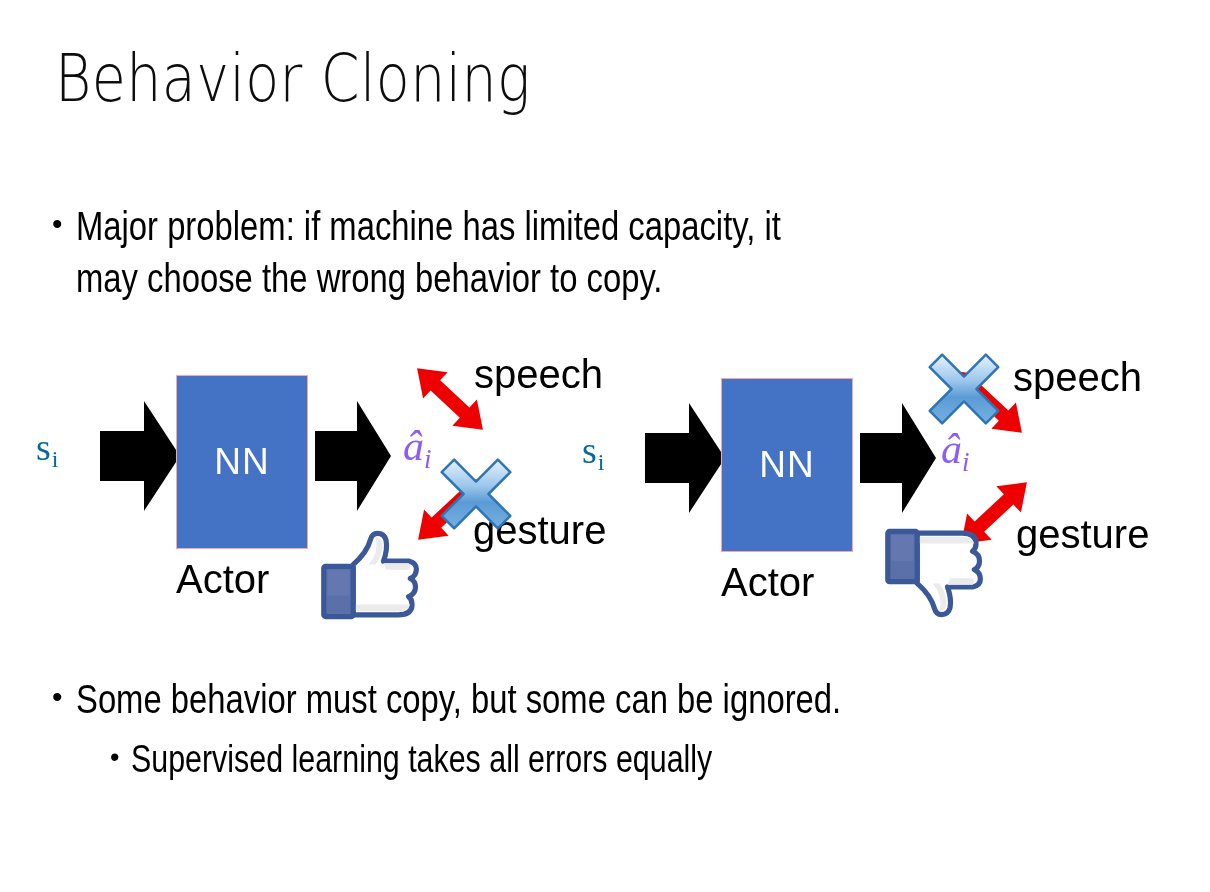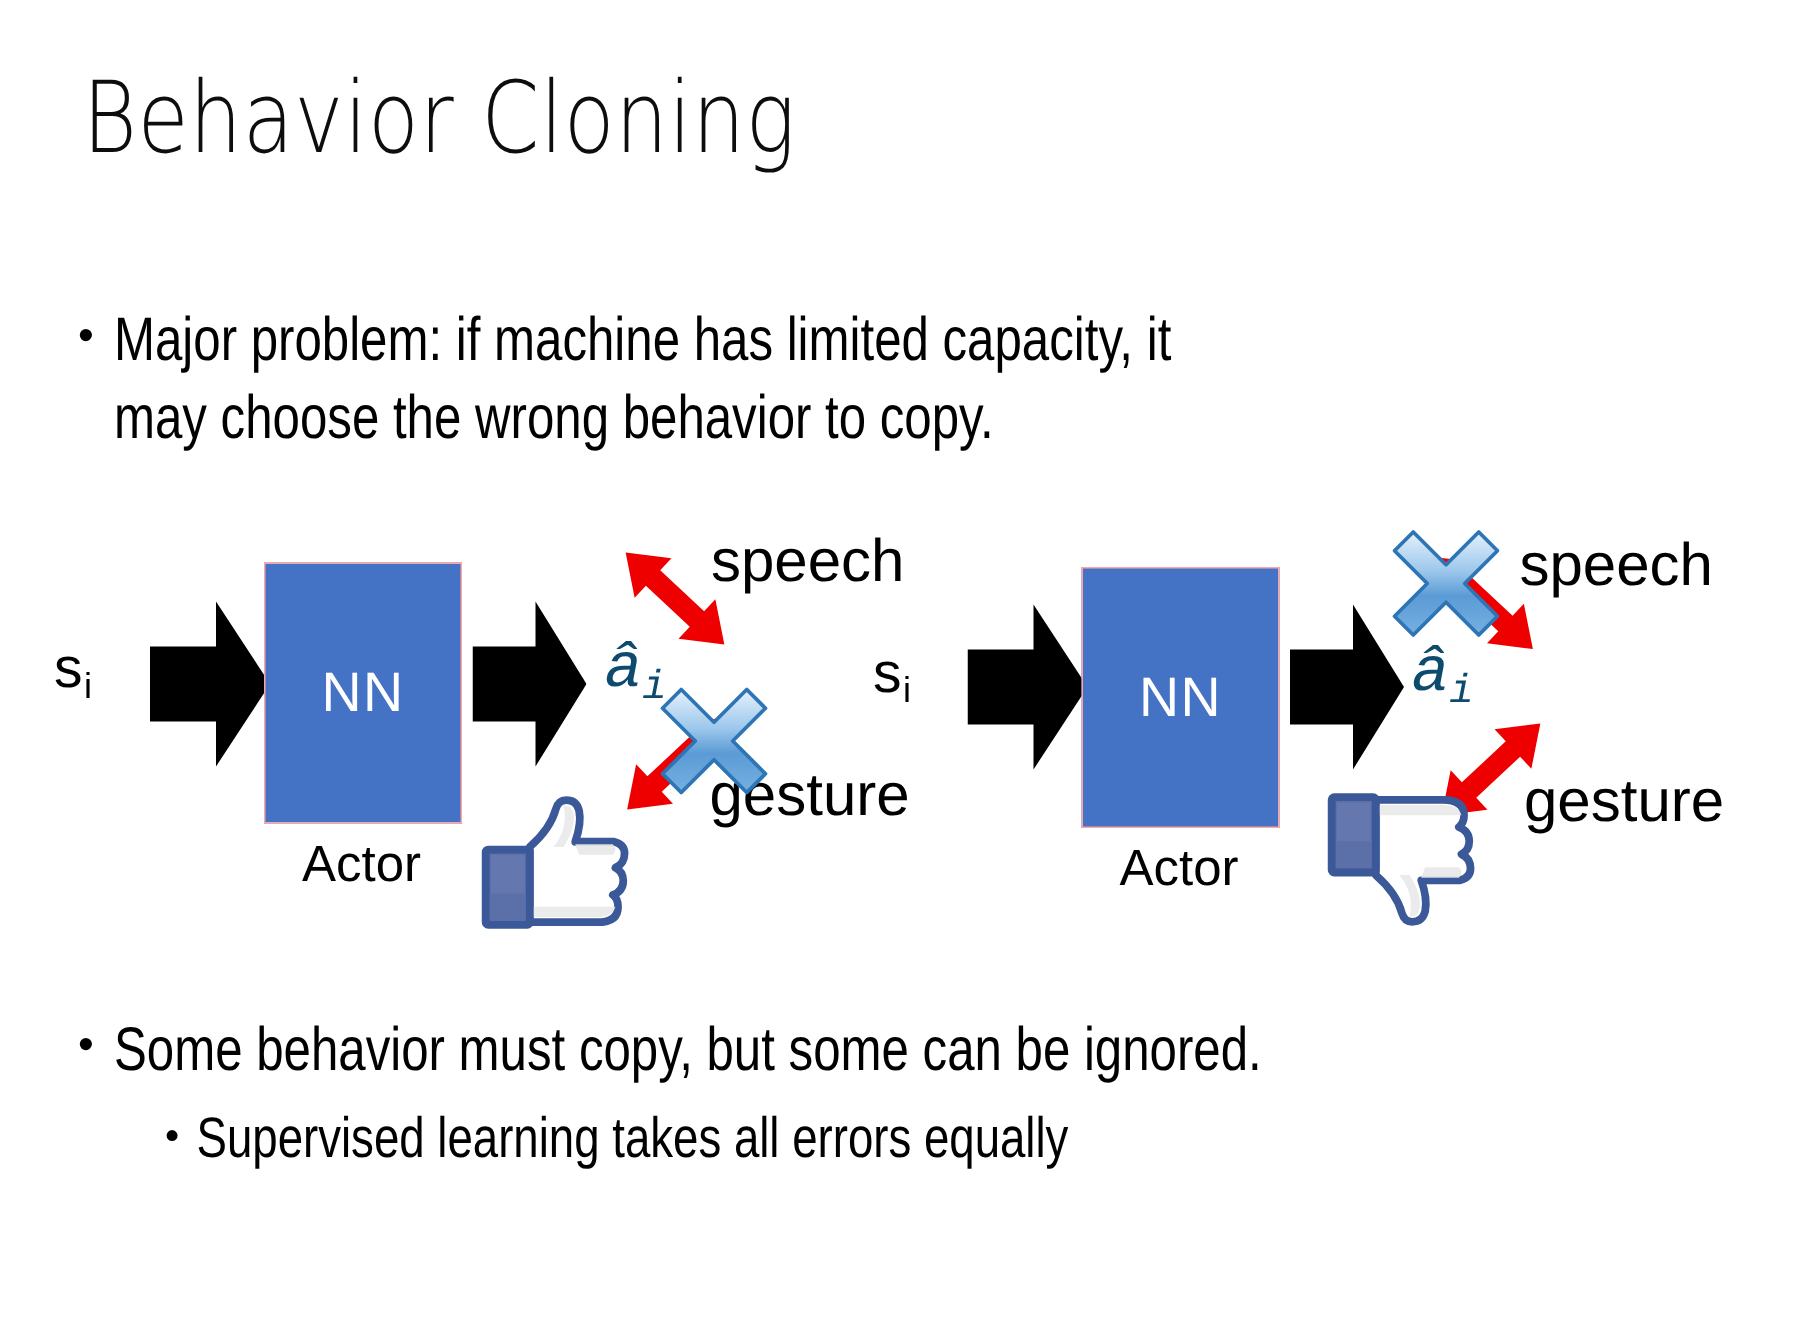--- a/index.html
+++ b/index.html
@@ -42,30 +42,30 @@
   .nnbox{
     position:absolute;background:#4472C4;border:1px solid #fca5a5;
     display:flex;align-items:center;justify-content:center;
   }
   .nnbox span{
     color:#fff;font-family:"Liberation Sans",sans-serif;
     font-size:37px;font-weight:400;letter-spacing:1px;
   }
   .actor{
     position:absolute;font-family:"Liberation Sans",sans-serif;
-    font-size:34px;color:#000;white-space:nowrap;text-align:center;
+    font-size:40px;color:#000;white-space:nowrap;text-align:left;
   }
   .slabel{
-    position:absolute;font-family:Liberation Sans, sans-serif;
-    font-size:38px;color:#000000;white-space:nowrap;
+    position:absolute;font-family:Liberation Serif, serif;
+    font-size:38px;color:#0369a1;white-space:nowrap;
   }
   .slabel sub{font-size:24px;vertical-align:baseline;position:relative;top:7px;left:1px;}
   .ahat{
-    position:absolute;font-family:Liberation Mono, monospace;
-    font-style:italic;font-size:42px;color:#0c4a6e;white-space:nowrap;line-height:1;
+    position:absolute;font-family:Liberation Serif, serif;
+    font-style:italic;font-size:42px;color:#8b5cf6;white-space:nowrap;line-height:1;
   }
   .ahat sub{font-size:27px;vertical-align:baseline;position:relative;top:8px;left:0px;font-style:italic;}
   .outlabel{
     position:absolute;font-family:"Liberation Sans",sans-serif;
     font-size:40px;color:#000000;white-space:nowrap;
   }
   .blkarrow{position:absolute;}
   .redarrow{position:absolute;}
   .bluex{position:absolute;}
   .thumb{position:absolute;}

